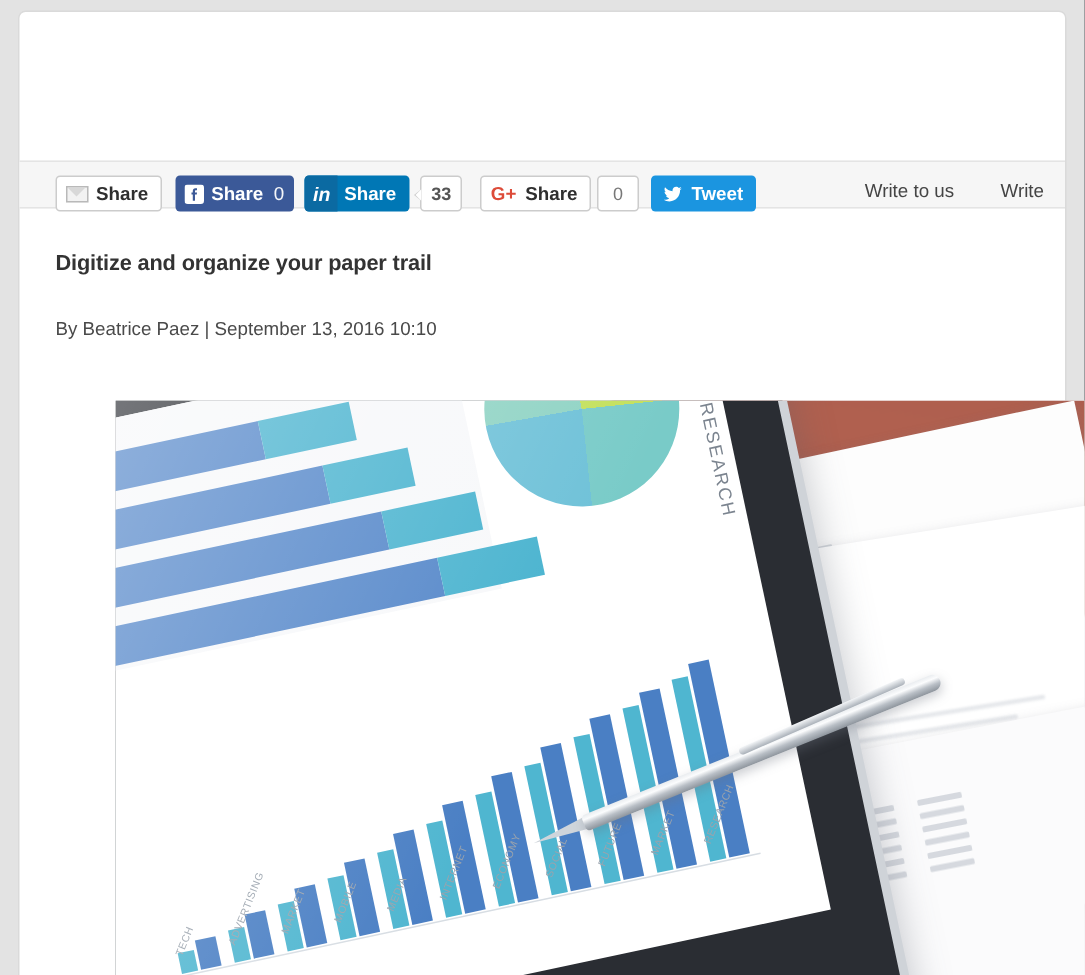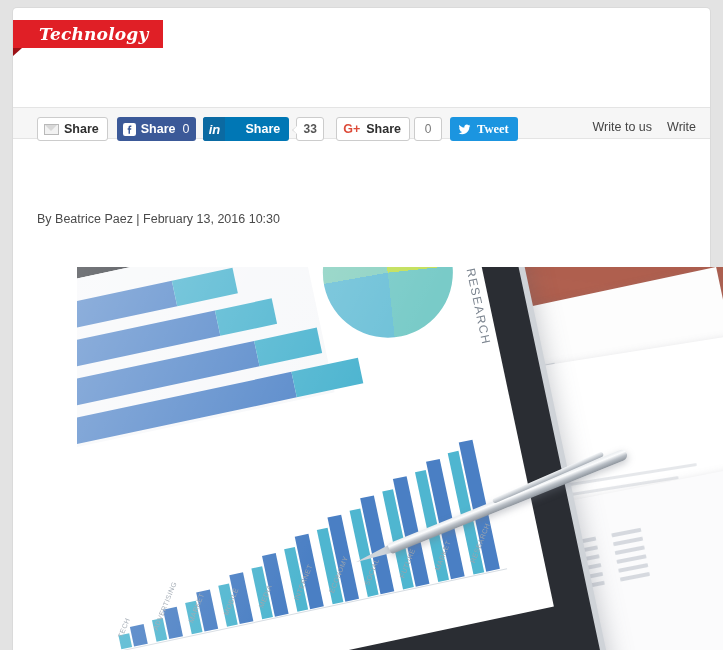--- a/index.html
+++ b/index.html
@@ -126,21 +126,21 @@
     padding: 0 7px 0 6px;
     margin-right: 7px;
     gap: 5px;
   }
   .fb-count { font-weight: normal; opacity: 0.95; margin-left: 2px; }
   .sbtn-li {
     background: #0077b5;
     color: #ffffff;
     padding: 0 9px 0 0;
     margin-right: 0px;
-    gap: 20px;
+    gap: 4px;
     border-radius: 3px 3px 3px 3px;
   }
   .li-badge {
     background: #0b6aa2;
     color: #ffffff;
     font-family: "Liberation Sans", sans-serif;
     font-weight: bold;
     font-size: 13px;
     width: 22px;
     height: 24px;
@@ -205,21 +205,20 @@
   .gp-glyph {
     color: #dd4b39;
     font-weight: bold;
     font-size: 12.5px;
   }
   .sbtn-tw {
     background: #1b95e0;
     color: #ffffff;
     padding: 0 9px 0 7px;
     gap: 5px;
-    font-family: Liberation Serif, serif;
   }
   .envelope {
     width: 15px; height: 11px;
     border: 1px solid #b9b9b9;
     background: #f2f2f2;
     position: relative;
     display: inline-block;
     box-sizing: border-box;
   }
   .envelope::after {
@@ -231,21 +230,21 @@
     border-right: 6.5px solid transparent;
     border-top: 6px solid #d8d8d8;
   }
   #share-right {
     position: absolute;
     right: 14px;
     top: 12px;
     font-size: 12.5px;
     color: #444;
     display: flex;
-    gap: 15px;
+    gap: 31px;
   }
   #share-right span { cursor: pointer; }
 
   
   #subhead {
     position: absolute;
     left: 24px;
     top: 160px;
     font-size: 14.5px;
     font-weight: bold;
@@ -479,24 +478,20 @@
     pointer-events: none;
   }
 </style>
 </head>
 <body>
 
 <div id="page-root">
 
   <div id="article-panel">
 
-    <div id="ribbon-wrap">
-      <div id="ribbon">Technology</div>
-      <div id="ribbon-tail"></div>
-    </div>
 
 
     <div id="share-bar">
 
       <div id="share-buttons">
 
         <div class="sbtn sbtn-email">
           <span class="envelope"></span>
           <span>Share</span>
         </div>
@@ -530,21 +525,22 @@
         </div>
 
       </div>
 
       <div id="share-right">
         <span>Write to us</span>
         <span>Write</span>
       </div>
     </div>
 
-    <div id="byline">By Beatrice Paez | February 13, 2016 10:30</div>
+    <div id="subhead">Digitize and organize your paper trail</div>
+    <div id="byline">By Beatrice Paez | September 13, 2016 10:10</div>
 
     <figure id="photo-figure">
       <div id="photo" title="Tablet displaying marketing research charts resting on printed report pages with a silver pen">
 
         <div class="desk"></div>
 
         <div class="sheet sheet-a">
           <div class="pl-cols" style="left:120px; top:60px;">
             <div class="pl-col">
                 <i></i>

